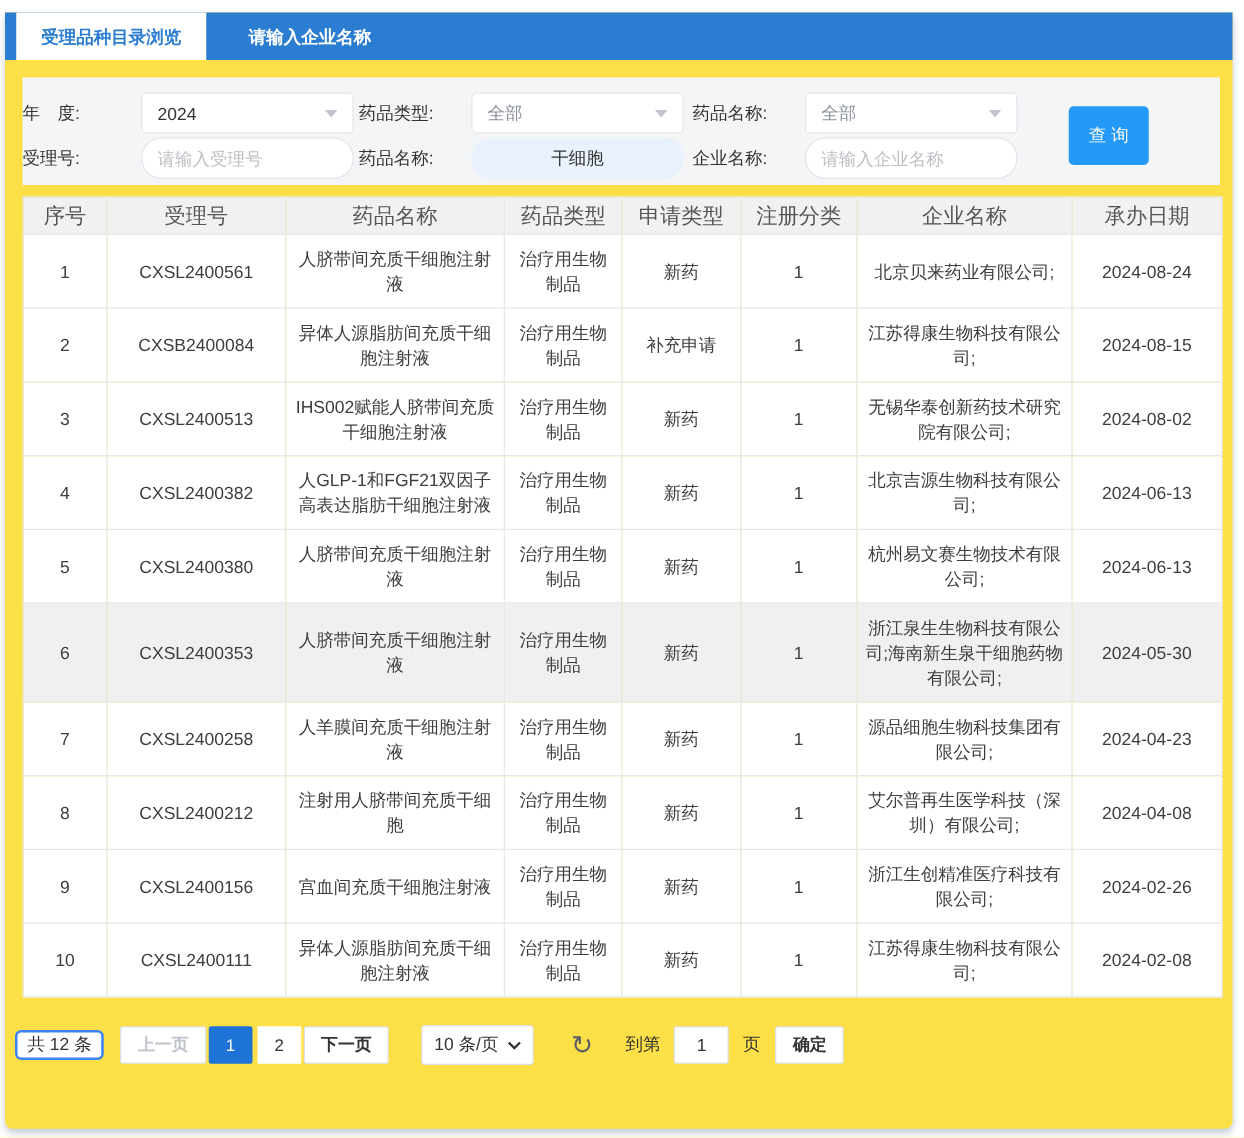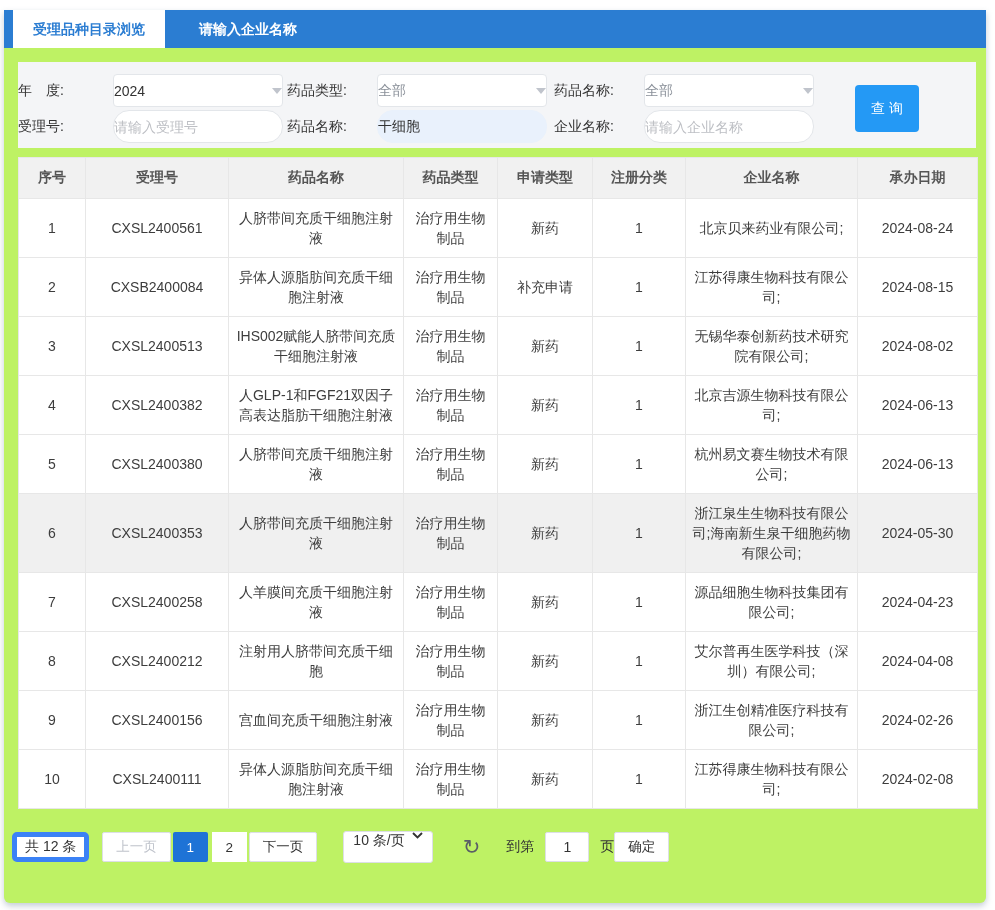--- a/index.html
+++ b/index.html
@@ -1,70 +1,70 @@
 <!DOCTYPE html>
 <html><head>
 <meta charset="utf-8">
 <style>
   * { margin:0; padding:0; box-sizing:border-box; }
   html,body { width:995px; height:910px; background:#fff; overflow:hidden;
     font-family:"Liberation Sans","DejaVu Sans",sans-serif; }
-  .card { position:relative; margin:10px 9px 0 4px; height:893px; background:#bef264;
+  .card { position:relative; margin:10px 9px 0 4px; height:893px; background:#fde047;
     box-shadow:0 3px 6px rgba(125,145,165,.45); border-radius:0 0 6px 6px; }
 
   
   .tabbar { height:38px; background:#2b7dd2; display:flex; }
   .tab { height:38px; line-height:38px; text-align:center; font-size:14px; font-weight:bold;
     color:#fff; width:166px; cursor:pointer; }
   .tab.active { width:152px; margin-left:9px; background:#fff; color:#2b7dd2; }
 
   
   .filter-panel { margin:14px 10px 0 14px; height:86px; background:#f4f5f7;
     display:grid; grid-template-columns:95px 174px 90px 177px 90px 170px 1fr;
     grid-template-rows:33px 33px; row-gap:3px; padding-top:12px; align-items:center;
     font-size:14px; color:#333; }
   .flabel { text-align:left; padding-right:12px; white-space:nowrap; }
   .control { width:170px; height:33px; background:#fff; border:1px solid #e3e6ea;
-    border-radius:4px; display:flex; align-items:center; padding:0 0; font-size:14px; color:#333; }
+    border-radius:4px; display:flex; align-items:center; padding:0 12px; font-size:14px; color:#333; }
   .select { cursor:pointer; justify-content:space-between; }
   .select .muted { color:#8a9099; }
   input.control::placeholder { color:#bdbfc4; }
   input.control { outline:none;border-radius:16px; }
-  .control.hl { background:#e9f1fc; border-color:#e9f1fc; }
+  .control.hl { background:#e9f1fc; border-color:#e9f1fc;text-align:center; }
   .query-btn { grid-column:7; grid-row:1/3; justify-self:end; align-self:center;
     margin-right:57px; width:64px; height:47px; background:#2499f5; color:#fff;
     border:none; border-radius:4px; font-size:14px; cursor:pointer; }
 
   
   table { margin:9px 10px 0 14px; width:959px; border-collapse:collapse; table-layout:fixed; }
-  th { background:#f1f1f1; font-weight:700; color:#555; height:41px; font-size:14px; }
+  th { background:#f1f1f1; font-weight:400; color:#555; height:30px; font-size:17px; }
   td { text-align:center; font-size:14px; color:#3d3d3d; padding:9px 6px;
     line-height:20px; word-break:break-all; background:#fff; }
   th,td { border:1px solid #e7e7e7; }
   tr.hl td { background:#f0f0f0; }
 
   
   .pagination { margin:22px 0 0 8px; display:flex; align-items:center; font-size:14px; color:#333; }
-  .total-badge { border:5px solid #3b82f6; border-radius:5px; padding:1px 8px;
+  .total-badge { border:2px solid #3b82f6; border-radius:5px; padding:1px 8px;
     margin-right:13px; color:#333; background:#fff; }
   .pg-btn { background:#fff; border:1px solid #dcdfe6; border-radius:2px; height:30px;
     padding:0 13px; font-size:13.5px; color:#333; cursor:pointer;
-    font-family:"Liberation Sans","DejaVu Sans",sans-serif; }
+    font-family:"Liberation Sans","DejaVu Sans",sans-serif;font-weight:bold; }
   .pg-btn.disabled { color:#c0c4cc; cursor:default; }
   .page-num { height:30px; min-width:35px; border:none; background:#fff; font-size:13.5px;
     color:#333; cursor:pointer; margin:0 2px; font-family:"Liberation Sans","DejaVu Sans",sans-serif; }
   .page-num.active { background:#1e73d6; color:#fff; border-radius:2px; }
   .size-select { height:32px; border:1px solid #dcdfe6; border-radius:3px; display:flex;
-    align-items:flex-start; padding:0 9px; gap:7px; background:#fff; cursor:pointer; margin-left:26px; }
+    align-items:center; padding:0 9px; gap:7px; background:#fff; cursor:pointer; margin-left:26px; }
   .refresh { font-size:21px; color:#5a5e66; cursor:pointer; line-height:1; margin-left:30px;
     font-family:"DejaVu Sans",sans-serif; }
   .goto-label { margin-left:26px; }
   .goto-input { width:44px; height:30px; border:1px solid #dcdfe6; border-radius:2px;
     text-align:center; font-size:14px; color:#333; margin:0 11px; outline:none; }
-  .confirm { }
+  .confirm { margin-left:12px; }
   .caret { flex:none; }
 </style>
 </head>
 <body>
 
 <div class="card">
 
   <div class="tabbar">
     <div class="tab active">受理品种目录浏览</div>
     <div class="tab">请输入企业名称</div>

